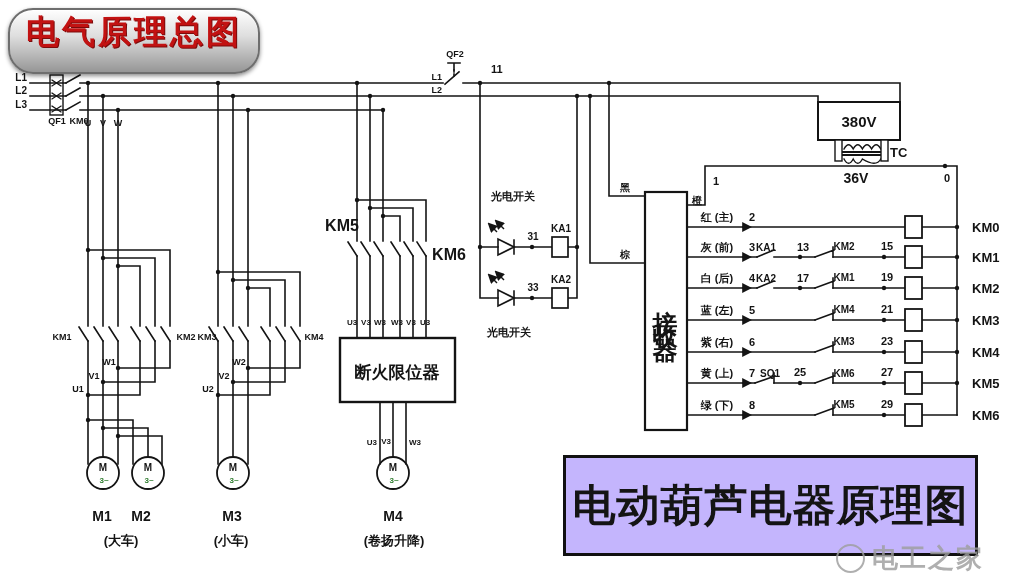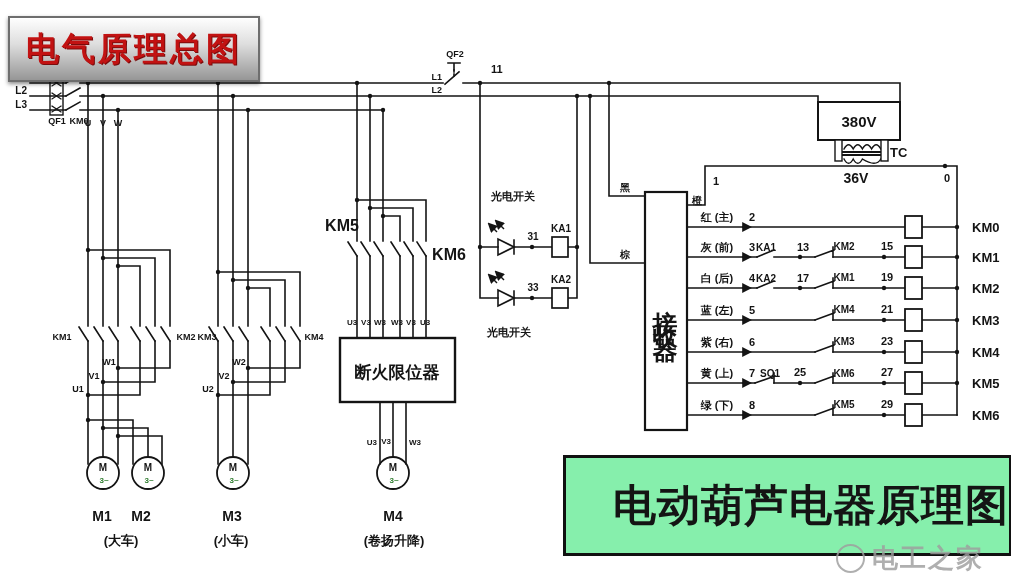--- a/index.html
+++ b/index.html
@@ -1,31 +1,31 @@
 <!DOCTYPE html>
 <html><head>
 <meta charset="utf-8">
 <style>
   html,body{margin:0;padding:0;background:#ffffff;}
   .stage{position:relative;width:1011px;height:574px;background:#ffffff;overflow:hidden;
          font-family:"Liberation Sans","DejaVu Sans",sans-serif;color:#141414;}
   .stage svg{position:absolute;left:0;top:0;}
   svg text{font-family:"Liberation Sans","DejaVu Sans",sans-serif;}
-  .badge{position:absolute;left:8px;top:16px;width:248px;height:62px;border-radius:0;
+  .badge{position:absolute;left:8px;top:8px;width:248px;height:62px;border-radius:25px;
          background:linear-gradient(180deg,#fefefe 0%,#dedede 42%,#969696 100%);
          border:2px solid #6e6e6e;box-shadow:0 2px 4px rgba(0,0,0,.45), inset 0 1px 0 #ffffff;
-         display:flex;align-items:center;justify-content:center;z-index:3;}
+         display:flex;align-items:flex-start;justify-content:center;z-index:3;}
   .badge span{font-size:33px;font-weight:bold;letter-spacing:3px;color:#c21212;
          text-shadow:1px 1px 0 #7a0c0c;}
   .receiver-label{position:absolute;left:645px;top:192px;width:42px;height:238px;
          writing-mode:vertical-rl;text-orientation:upright;font-size:25px;font-weight:bold;
          letter-spacing:14px;display:flex;align-items:center;justify-content:center;z-index:2;}
-  .title-box{position:absolute;left:563px;top:455px;width:449px;height:101px;background:#86efac;
+  .title-box{position:absolute;left:563px;top:455px;width:415px;height:101px;background:#c4b5fd;
          border:3px solid #111111;box-sizing:border-box;display:flex;align-items:center;
-         justify-content:flex-end;z-index:1;}
+         justify-content:center;z-index:1;}
   .title-box span{font-family:"Liberation Serif","DejaVu Serif",serif;font-size:43px;
          font-weight:bold;letter-spacing:1px;white-space:nowrap;}
   .watermark{position:absolute;left:836px;top:512px;display:flex;align-items:center;gap:7px;
          color:#9e9e9e;opacity:.82;z-index:2;margin-top:29px;}
   .wm-logo{width:25px;height:25px;border:2.5px solid #9e9e9e;border-radius:50%;display:inline-block;}
   .wm-text{font-size:26px;font-weight:bold;letter-spacing:2px;white-space:nowrap;}
 </style>
 </head>
 <body>
 

